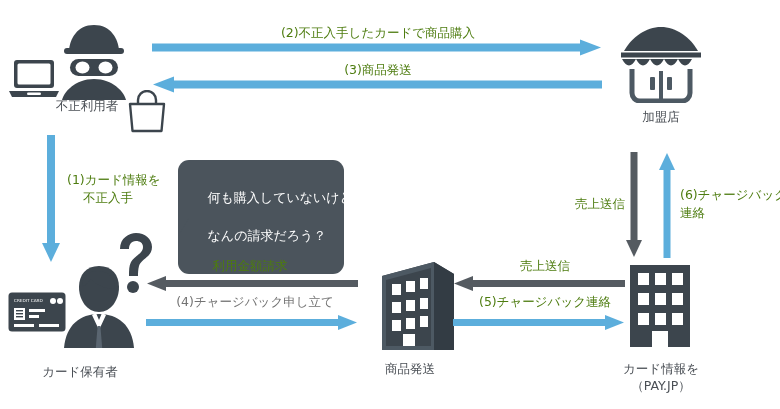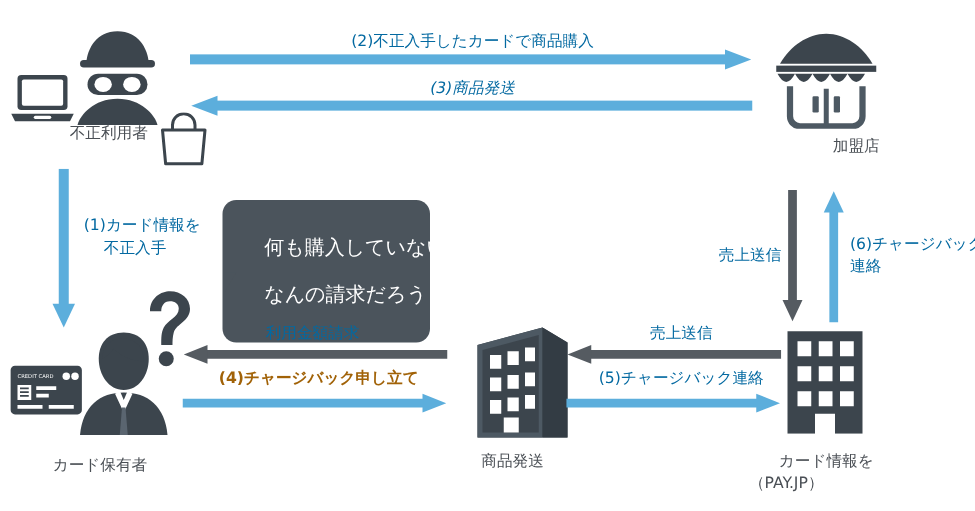--- a/index.html
+++ b/index.html
@@ -8,44 +8,43 @@
     -webkit-font-smoothing:antialiased;
   }
   #stage{
     position:relative;
     width:780px;height:409px;
     background:#ffffff;
     overflow:hidden;
   }
   .lbl{
     position:absolute;
-    color:#0369a1;
+    color:#4d7c0f;
     font-size:12.5px;
     line-height:16px;
     white-space:pre;
     letter-spacing:0px;
   }
   .lbl.center{text-align:center;transform:translateX(-50%);}
   .lbl.node{
     color:#4a4f55;
     font-size:12.5px;
     line-height:17px;
   }
-  .lbl.red{color:#a16207;font-weight:bold;}
+  .lbl.red{color:#737373;font-weight:normal;}
   .bubble{
     position:absolute;
     background:#4b545c;
     border-radius:11px;
     color:#ffffff;
-    font-size:16px;
+    font-size:13px;
     line-height:19px;
     padding:9px 13px 10px 13px;
     white-space:pre;
     box-sizing:border-box;
-    text-align:right;
   }
   .bubble-tail{
     position:absolute;
     width:0;height:0;
     border-left:9px solid #4b545c;
     border-bottom:15px solid transparent;
     border-top:0 solid transparent;
   }
   svg{display:block;}
   .ghost{position:absolute;}
@@ -88,37 +87,37 @@
     <svg width="86" height="78" viewBox="0 0 86 78">
       <path d="M43 2 C28 2 14 12 6 26 L80 26 C72 12 58 2 43 2 Z" fill="#3c454d"></path>
       <rect x="3" y="27.5" width="80" height="5" fill="#3c454d"></rect>
       <path d="M4 34 q7 13 14 0 q7 13 14 0 q7 13 14 0 q7 13 14 0 q7 13 14 0 L82 34 Z" fill="#3c454d"></path>
       <path d="M14 44 V68 a8 8 0 0 0 8 8 H64 a8 8 0 0 0 8 -8 V44" fill="none" stroke="#4d5963" stroke-width="5"></path>
       <line x1="43" y1="46" x2="43" y2="76" stroke="#4d5963" stroke-width="4"></line>
       <rect x="32" y="52" width="5" height="13" rx="1" fill="#4d5963"></rect>
       <rect x="49" y="52" width="5" height="13" rx="1" fill="#4d5963"></rect>
     </svg>
   </div>
-  <div class="lbl node center" style="left:661px;top:108px;margin-left:24px;">加盟店</div>
+  <div class="lbl node center" style="left:661px;top:108px;">加盟店</div>
 
   <div class="ghost" style="left:152px;top:38px;">
     <svg width="450" height="20" viewBox="0 0 450 20">
       <rect x="0" y="5.5" width="432" height="8" fill="#5CAEDC"></rect>
       <path d="M428 1.5 L449 9.5 L428 17.5 Z" fill="#5CAEDC"></path>
     </svg>
   </div>
   <div class="lbl center" style="left:378px;top:25px;">(2)不正入手したカードで商品購入</div>
 
   <div class="ghost" style="left:152px;top:75px;">
     <svg width="450" height="20" viewBox="0 0 450 20">
       <rect x="18" y="5.5" width="432" height="8" fill="#5CAEDC"></rect>
       <path d="M22 1.5 L1 9.5 L22 17.5 Z" fill="#5CAEDC"></path>
     </svg>
   </div>
-  <div class="lbl center" style="left:378px;top:62px;font-style:italic;">(3)商品発送</div>
+  <div class="lbl center" style="left:378px;top:62px;">(3)商品発送</div>
 
   <div class="ghost" style="left:40px;top:135px;">
     <svg width="22" height="128" viewBox="0 0 22 128">
       <rect x="7" y="0" width="8" height="112" fill="#5CAEDC"></rect>
       <path d="M2 108 L11 127 L20 108 Z" fill="#5CAEDC"></path>
     </svg>
   </div>
   <div class="lbl" style="left:67px;top:172px;">(1)カード情報を</div>
   <div class="lbl" style="left:67px;top:190px;margin-left:16px;">不正入手</div>
 
@@ -229,21 +228,21 @@
         <rect x="10" y="30" width="11" height="12"></rect>
         <rect x="27" y="30" width="11" height="12"></rect>
         <rect x="44" y="30" width="11" height="12"></rect>
         <rect x="10" y="50" width="11" height="12"></rect>
         <rect x="27" y="50" width="11" height="12"></rect>
         <rect x="44" y="50" width="11" height="12"></rect>
       </g>
     </svg>
   </div>
   <div class="lbl node center" style="left:661px;top:360px;">カード情報を</div>
-  <div class="lbl node center" style="left:629px;top:377px;">（PAY.JP）</div>
+  <div class="lbl node center" style="left:661px;top:377px;">（PAY.JP）</div>
 
   <div class="ghost" style="left:625px;top:152px;">
     <svg width="18" height="106" viewBox="0 0 18 106">
       <rect x="5.5" y="0" width="7" height="92" fill="#555b61"></rect>
       <path d="M1 88 L9 105 L17 88 Z" fill="#555b61"></path>
     </svg>
   </div>
   <div class="lbl" style="left:575px;top:196px;">売上送信</div>
 
   <div class="ghost" style="left:658px;top:152px;">

